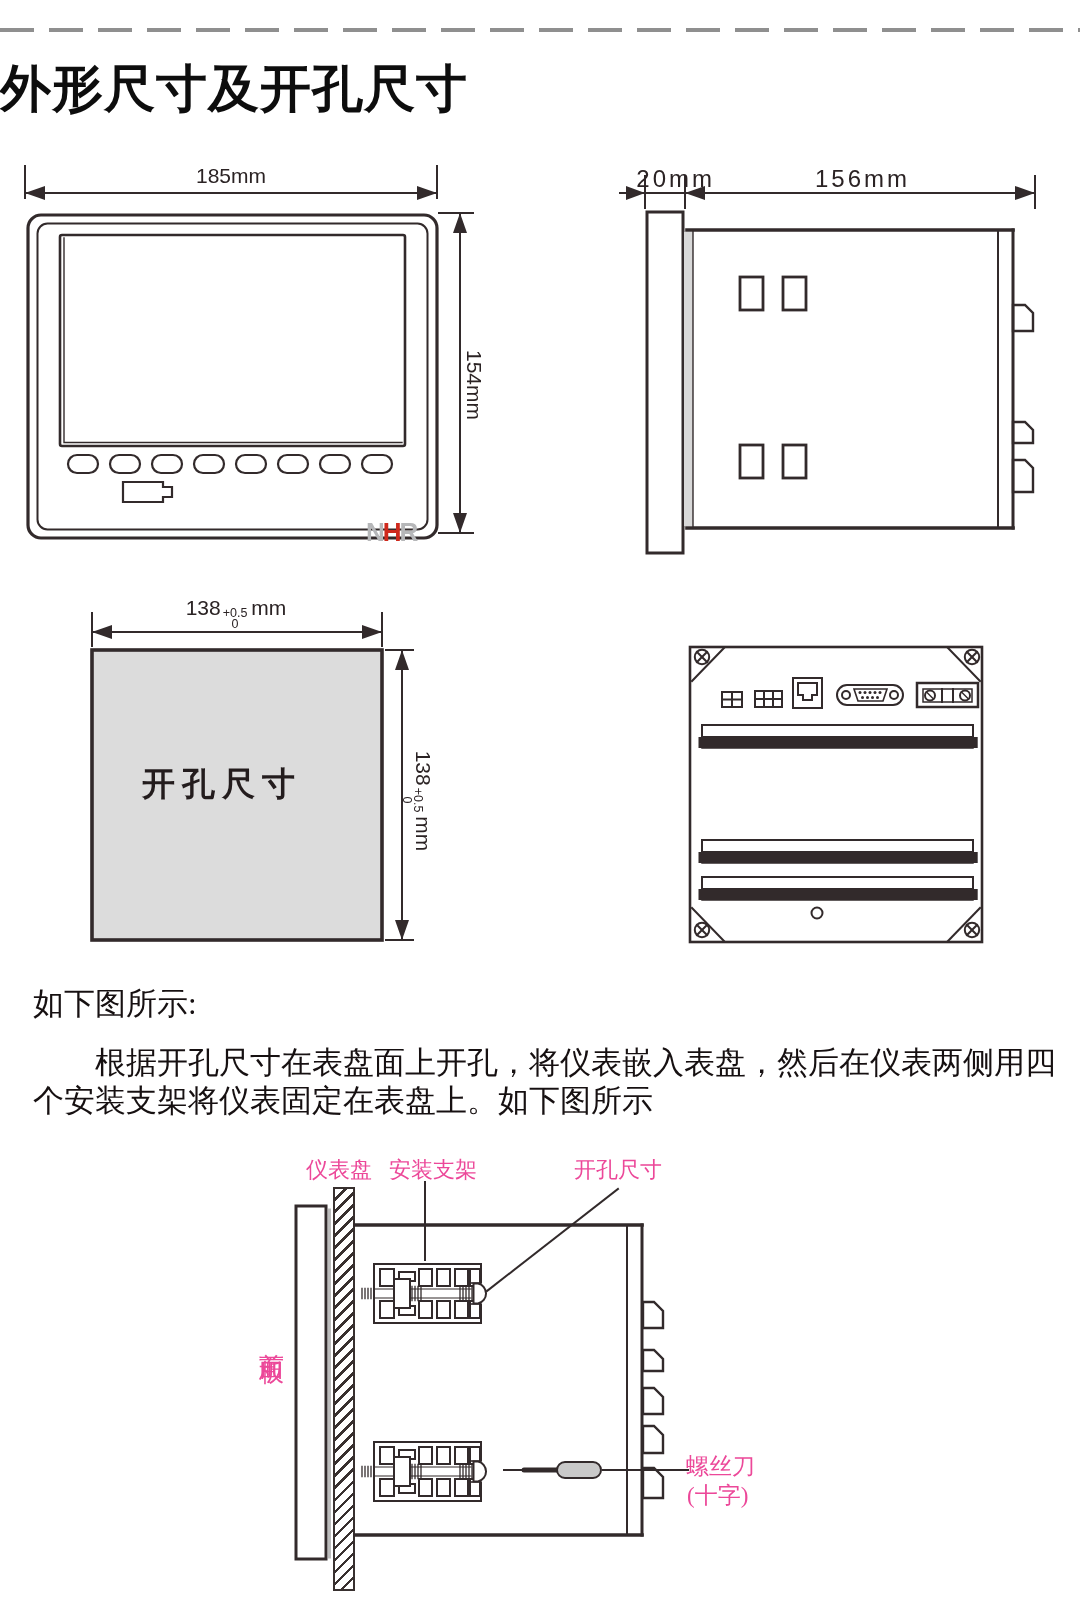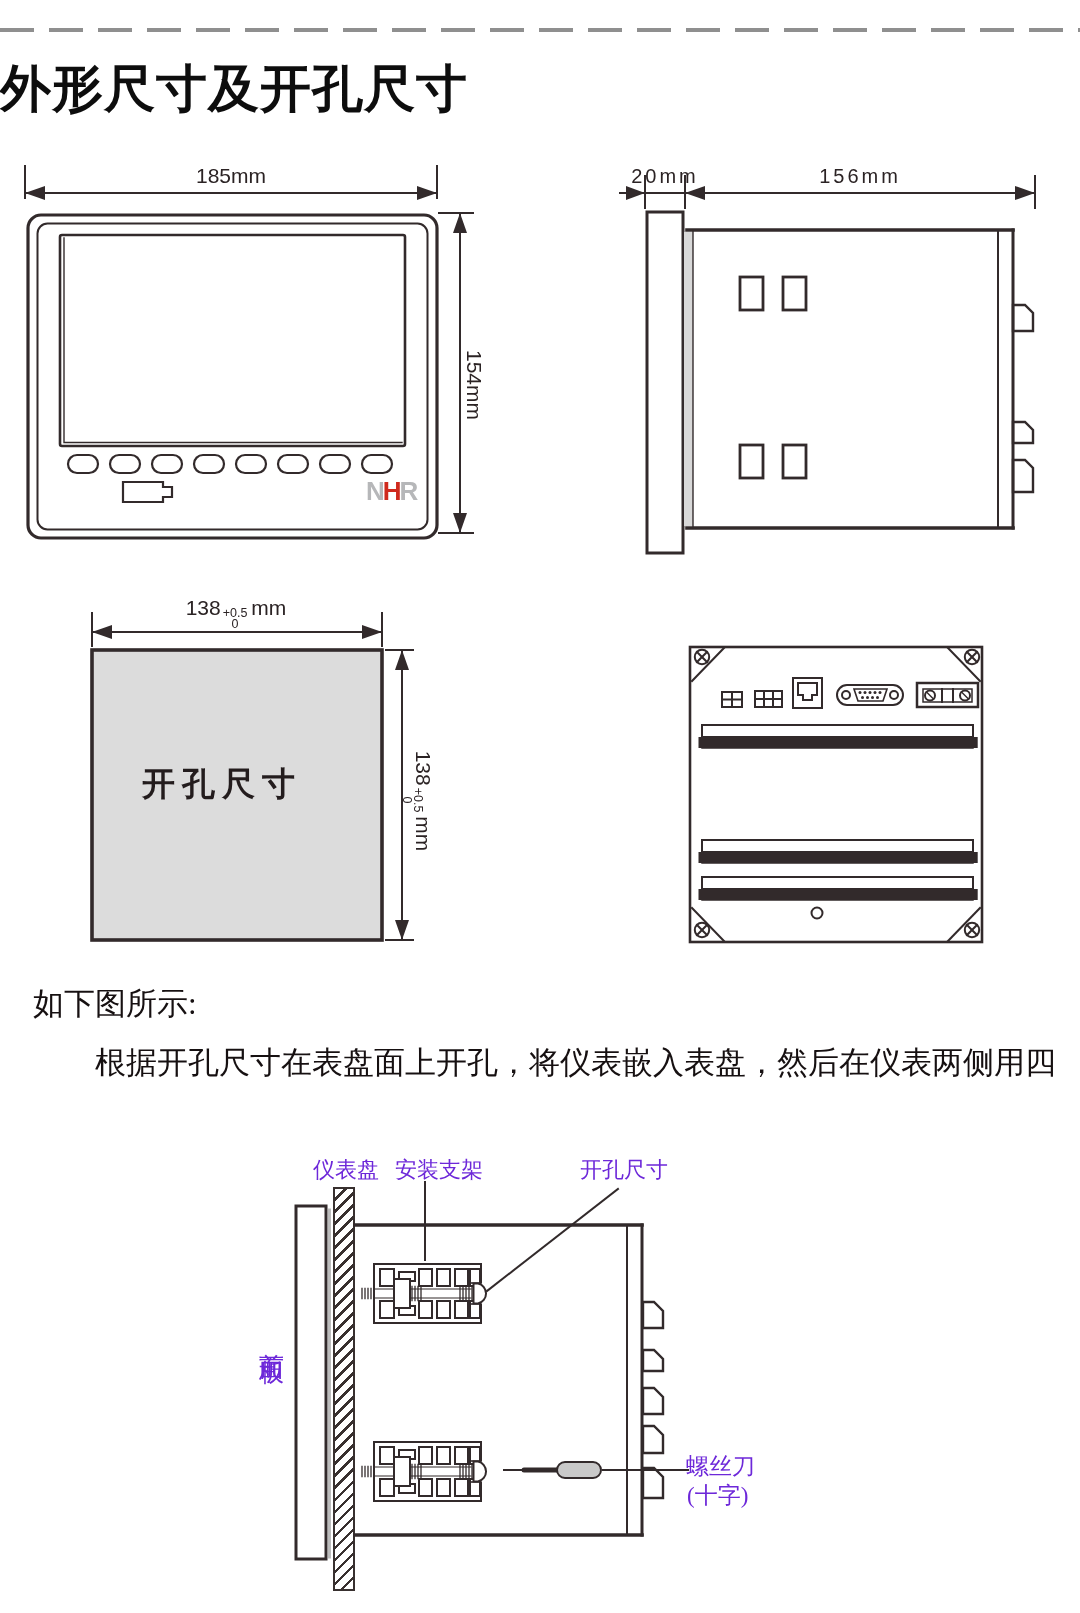--- a/index.html
+++ b/index.html
@@ -5,35 +5,35 @@
   html,body { margin:0; padding:0; background:#fff; }
   .page { position:relative; width:1080px; height:1613px; background:#ffffff; overflow:hidden;
           font-family:"Liberation Sans", sans-serif; color:#1d1718; }
   .top-dash { position:absolute; left:0; top:28px; width:1080px; height:4px;
               background:repeating-linear-gradient(90deg,#8f8f8f 0 34px,transparent 34px 49px); }
   .title { position:absolute; left:0; top:55px; width:980px; margin:0; 
            font-family:"Liberation Sans", sans-serif; font-weight:900; font-size:51px;
            letter-spacing:1px; color:#0d0d0d; }
   .dim { position:absolute; font-size:21px; color:#2b2324; white-space:nowrap; }
   .center { text-align:center; }
-  .sp { letter-spacing:3px; font-size:20px; }
+  .sp { letter-spacing:3px; font-size:24px;text-align:right; }
   .rot90 { transform:rotate(90deg); transform-origin:center; }
   .tol { display:inline-flex; flex-direction:column; font-size:12.5px; line-height:11px;
          margin:0 4px 0 2px; vertical-align:-2px; }
   .tol i { font-style:normal; }
   .cutout-label { position:absolute; font-family:"Liberation Serif", serif; font-weight:bold;
                   font-size:33px; letter-spacing:7px; color:#231c1d; text-align:center; }
   .body-text { position:absolute; font-family:"Liberation Serif", serif; font-size:31px;
                color:#161011; white-space:nowrap; }
   .label { position:absolute; font-family:"Liberation Serif", serif; font-size:22px;
-           color:#6d28d9; white-space:nowrap;text-align:right; }
+           color:#ec4899; white-space:nowrap; }
   .label.vert { writing-mode:vertical-rl; font-size:25px; letter-spacing:3px; }
   .sd { font-size:23px; }
   .logo { position:absolute; font-family:"Liberation Sans", sans-serif; font-weight:900;
-          font-size:26px; letter-spacing:-2px; }
+          font-size:26px; letter-spacing:-2px;margin-top:41px; }
   .logo .lg { color:#b6b7b9; }
   .logo .lr { color:#cf291d; }
   .hatch-bar { position:absolute; left:333px; top:1187px; width:18px; height:400px;
                border:2px solid #38302f; background:#fff;
                background-image:repeating-linear-gradient(135deg,#ffffff 0 6px,#38302f 6px 8.5px); }
   svg.dwg { position:absolute; overflow:visible; }
   svg.dwg * { stroke:#322a2b; stroke-width:2; fill:none; stroke-linecap:square; }
 </style>
 </head>
 <body>
@@ -224,20 +224,21 @@
     <g>
       <rect x="22" y="242" width="271" height="12"></rect>
       <rect x="22" y="254" width="271" height="11" style="stroke-width:1.5"></rect>
       <line x1="24" y1="259.5" x2="293" y2="259.5" style="stroke-width:11;stroke-dasharray:2.2 5.4"></line>
     </g>
     <circle cx="137" cy="278" r="5.5"></circle>
   </svg>
 
   <div class="body-text" style="left:33px;top:983px">如下图所示:</div>
   <div class="body-text" style="left:95px;top:1042px">根据开孔尺寸在表盘面上开孔，将仪表嵌入表盘，然后在仪表两侧用四</div>
+  <div class="body-text" style="left:33px;top:1080px">个安装支架将仪表固定在表盘上。如下图所示</div>
 
   <div class="label center" style="left:299px;top:1155px;width:80px">仪表盘</div>
   <div class="label center" style="left:383px;top:1155px;width:100px">安装支架</div>
   <div class="label center" style="left:568px;top:1155px;width:100px">开孔尺寸</div>
   <div class="hatch-bar"></div>
 
   <svg class="dwg" style="left:240px;top:1140px" width="620" height="473" viewBox="0 0 620 473">
     <defs>
       <g id="bkt">
         <rect x="0" y="0" width="107" height="59" style="stroke-width:2"></rect>

